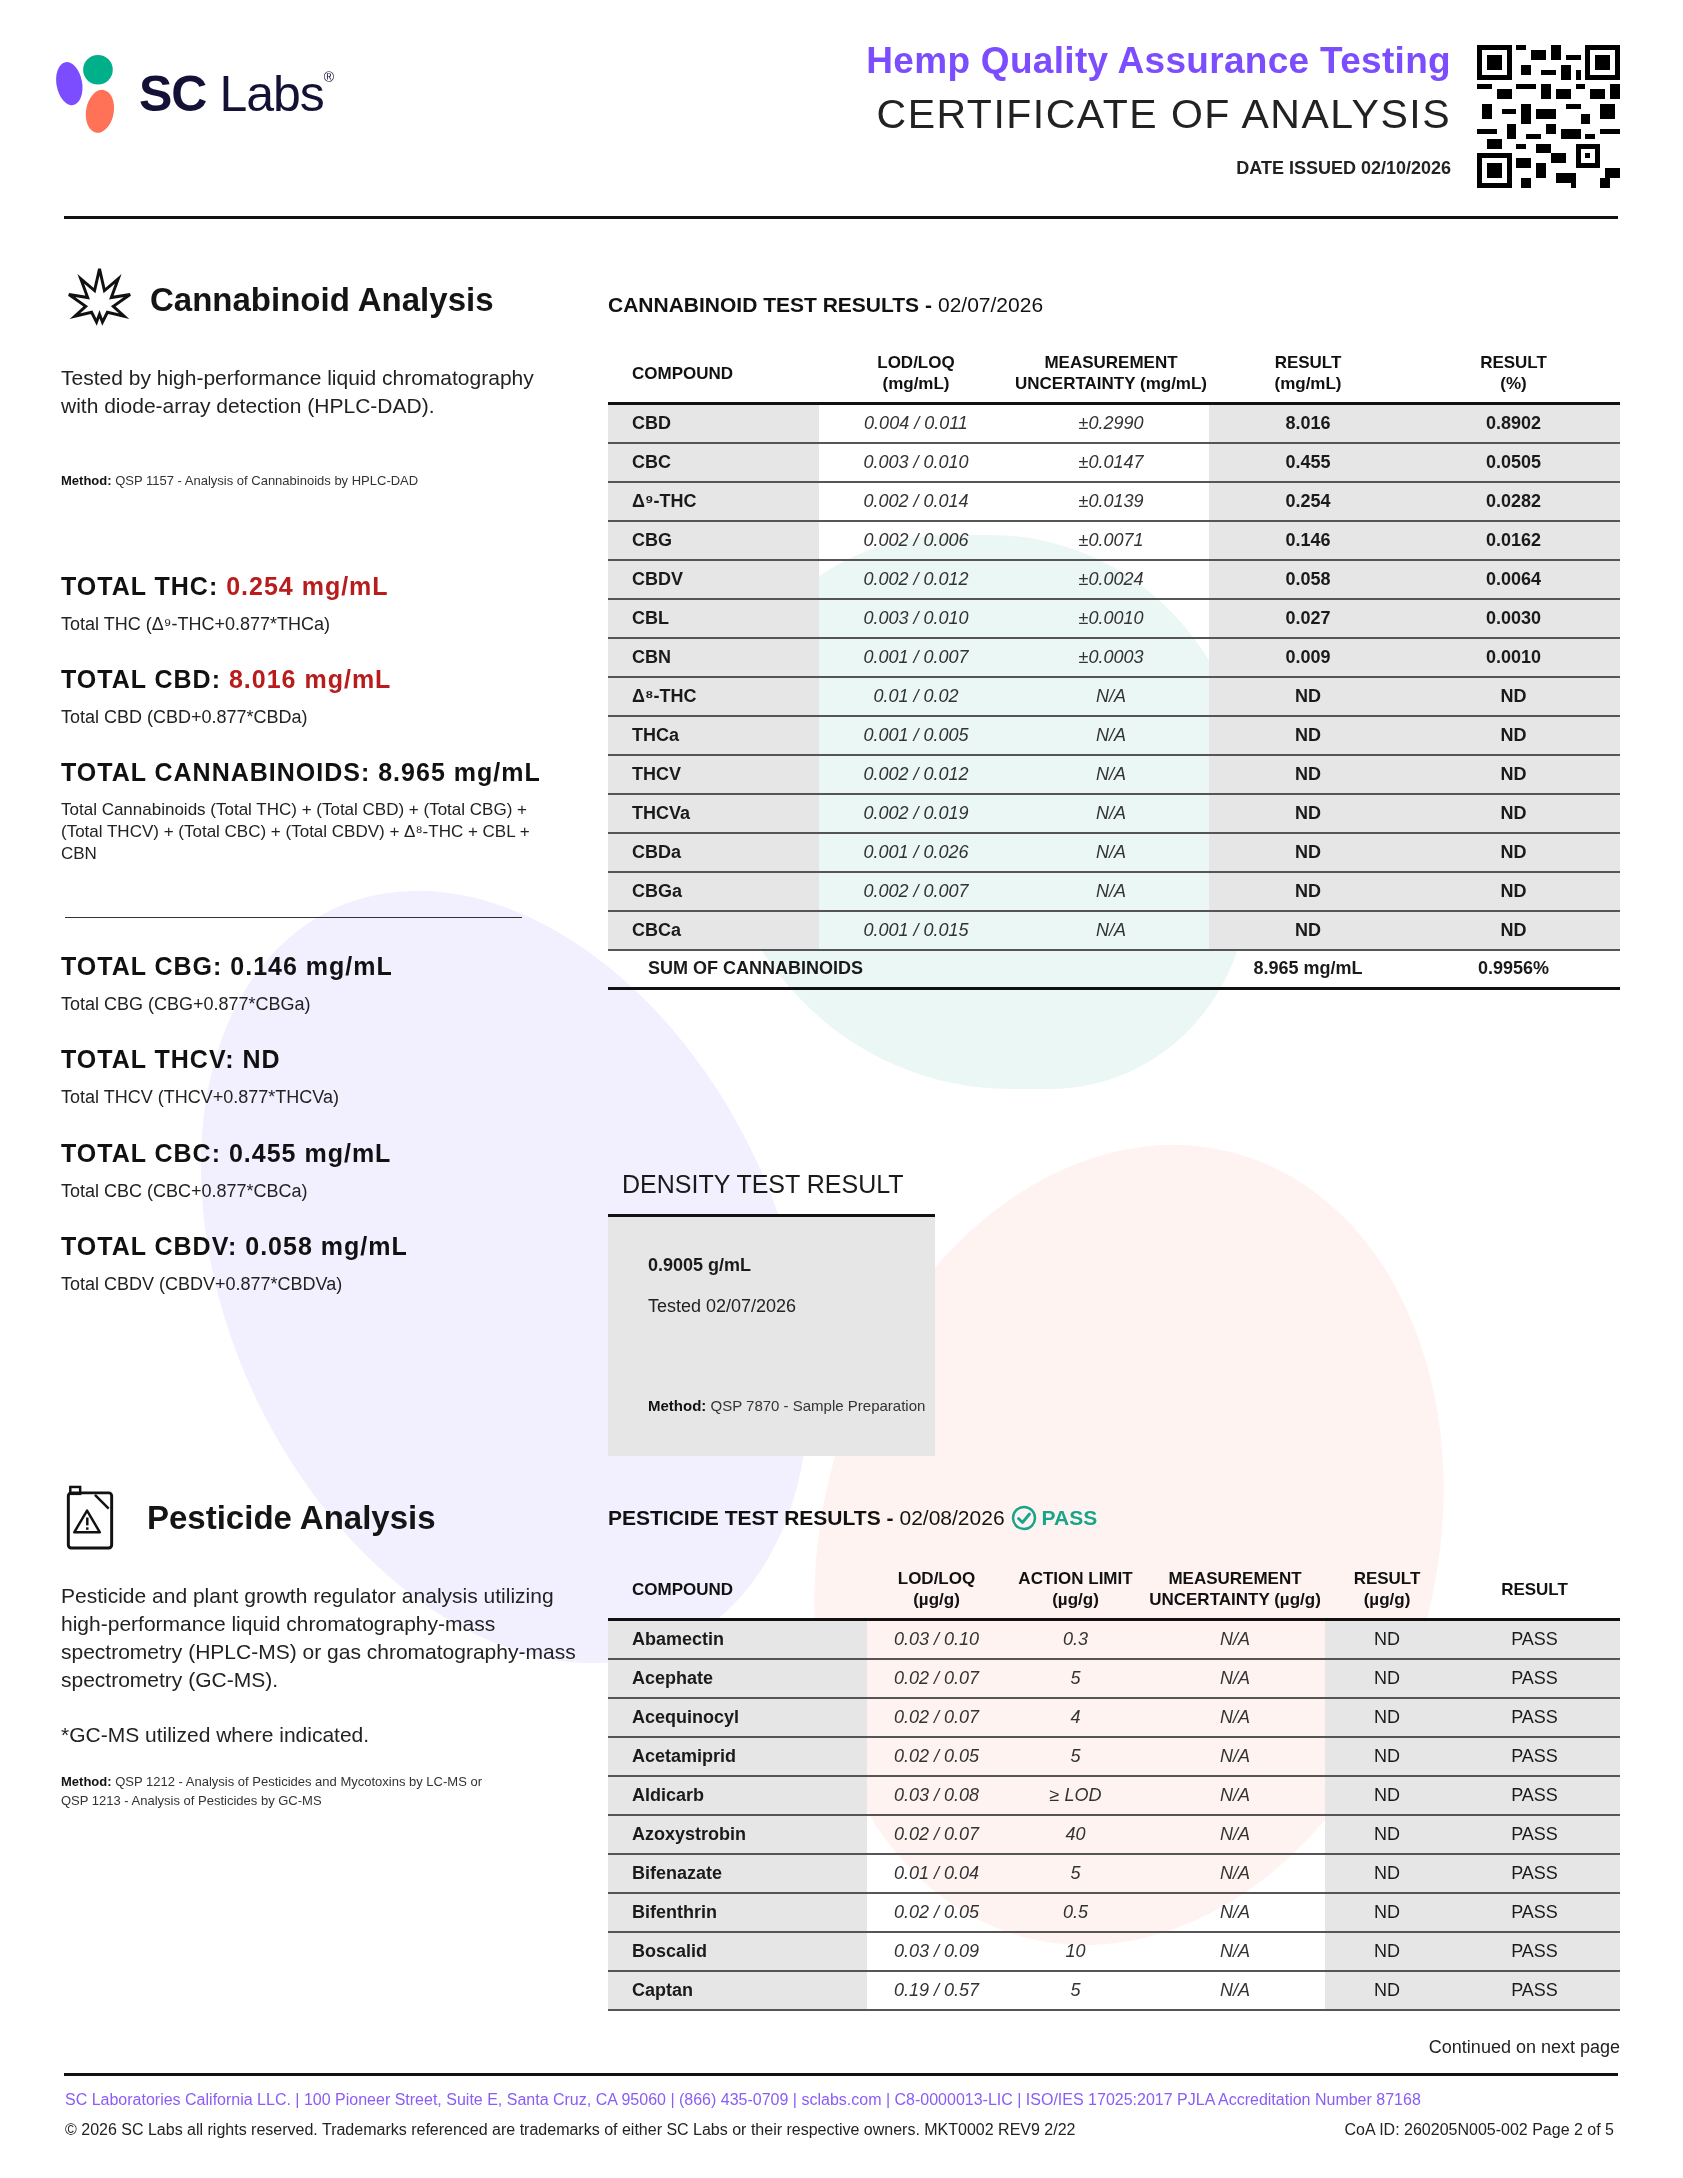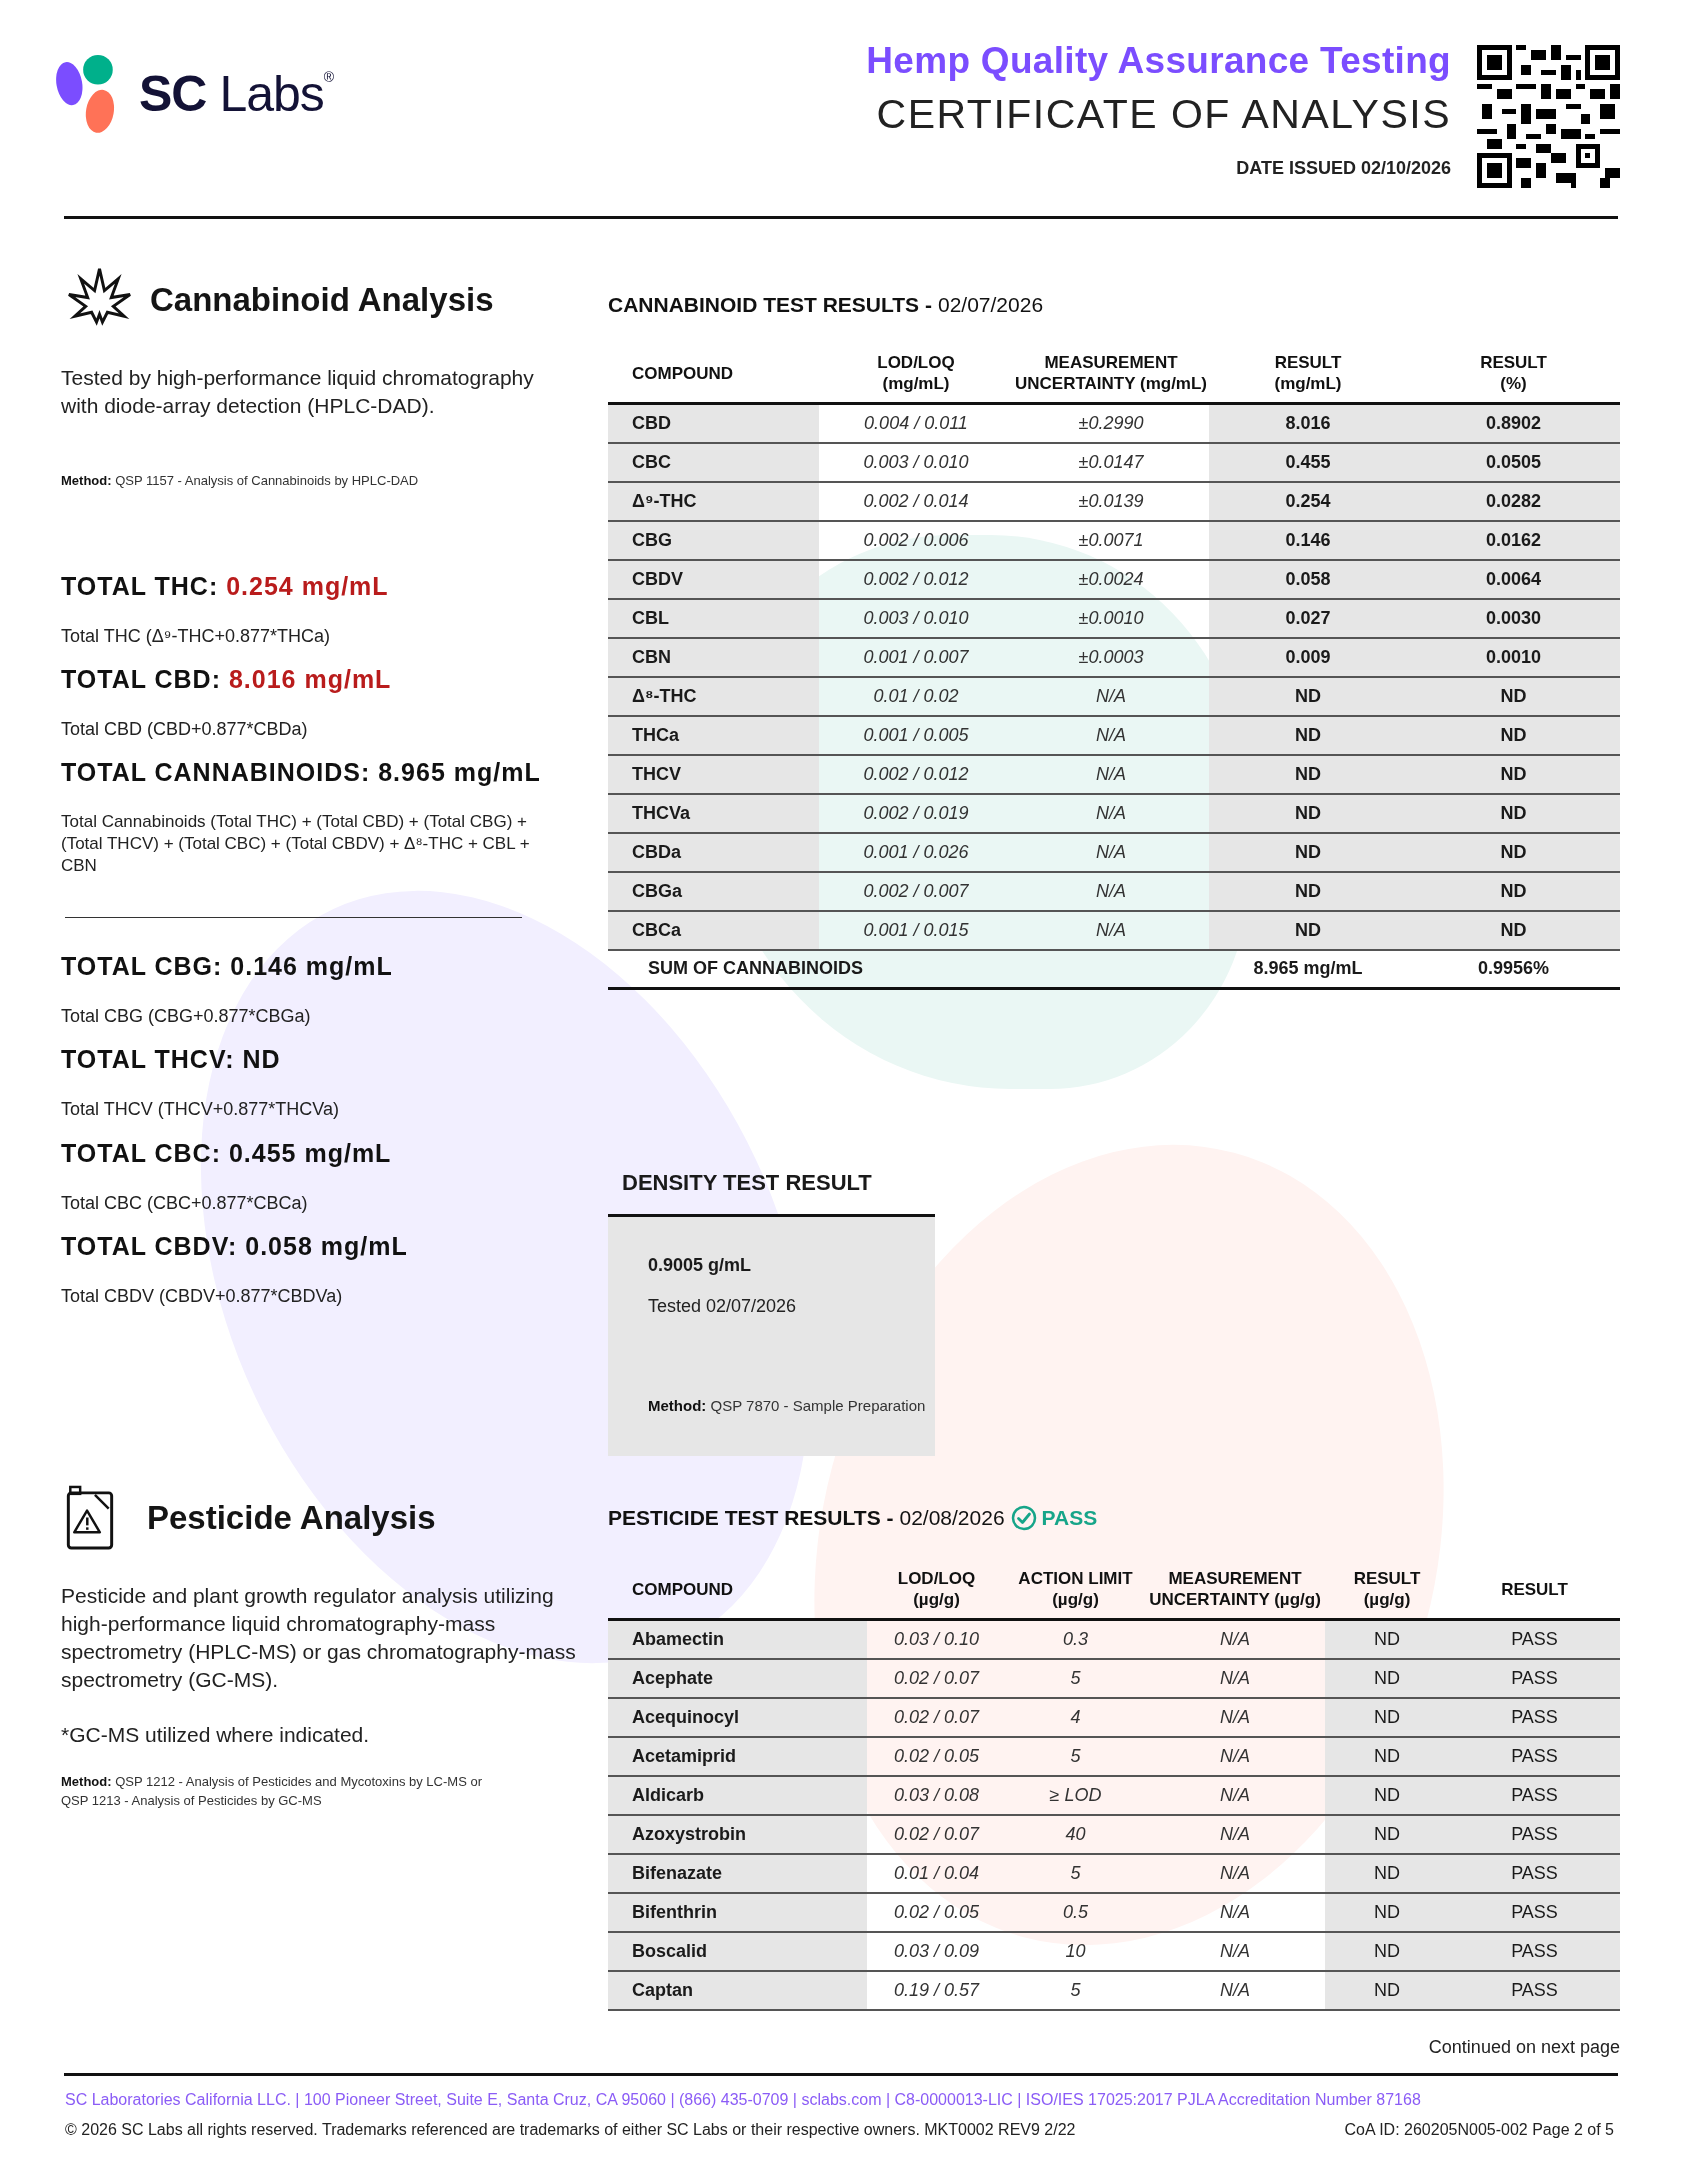--- a/index.html
+++ b/index.html
@@ -24,42 +24,42 @@
 
   
   .section-head { position: absolute; display: flex; align-items: center; gap: 16px; }
   .section-head .h { font-size: 33px; font-weight: 700; color: #151515; }
   .para { position: absolute; font-size: 21px; line-height: 28px; color: #222; }
   .method { position: absolute; font-size: 13px; line-height: 19px; color: #333; }
   .method b { font-weight: 700; color: #111; }
   .total { position: absolute; left: 61px; }
   .total .big { font-size: 25px; font-weight: 700; letter-spacing: 1px; color: #111; }
   .total .big .g { color: #b91c1c; }
-  .total .sub { font-size: 18px; color: #222; margin-top: 24px; line-height: 22px; }
+  .total .sub { font-size: 18px; color: #222; margin-top: 12px; line-height: 22px; }
   .divider-left { position: absolute; left: 65px; top: 917px; width: 457px; height: 1px; background: #333; }
 
   
   .tbl-title { position: absolute; font-size: 21px; font-weight: 700; color: #111; display: flex; align-items: center; gap: 6px; }
   .tbl-title .d { font-weight: 400; }
   .tbl-title .pass { color: #17a589; font-weight: 700; display: flex; align-items: center; gap: 5px; }
   table { position: absolute; border-collapse: collapse; font-size: 18px; }
   th { font-weight: 700; font-size: 17px; line-height: 21px; text-align: center; padding-bottom: 8px; vertical-align: middle; color: #111; }
   th.left { text-align: left; padding-left: 24px; }
   thead tr { border-bottom: 3px solid #111; }
   td { height: 39px; text-align: center; border-bottom: 2px solid #555; }
   td.cmp { text-align: left; padding-left: 24px; font-weight: 700; background: #e6e6e6; }
   td.it { font-style: italic; color: #333; background: rgba(255,255,255,0.0); }
   td.res { font-weight: 700; background: #e6e6e6; }
   td.pres { background: #e6e6e6; }
   tr.sum td { background: transparent; border-bottom: 3px solid #111; font-weight: 700; }
   tr.sum td.cmp { padding-left: 40px; }
   .continued { position: absolute; right: 63px; top: 2037px; font-size: 18px; color: #222; }
 
   
-  .density-title { position: absolute; left: 622px; top: 1170px; font-size: 22px; font-weight: 700; }
+  .density-title { position: absolute; left: 622px; top: 1170px; font-size: 25px; font-weight: 400; }
   .density-box { position: absolute; left: 608px; top: 1214px; width: 327px; height: 242px; background: #e6e6e6; border-top: 3px solid #111; padding: 38px 40px; }
   .density-box .v { font-size: 18px; font-weight: 700; }
   .density-box .t { font-size: 18px; margin-top: 20px; color: #222; }
   .density-box .m { position: absolute; left: 40px; top: 178px; font-size: 15px; line-height: 22px; color: #333; }
   .density-box .m b { color: #111; }
 
   
   .rule-bottom { position: absolute; left: 64px; top: 2073px; width: 1554px; height: 3px; background: #111; }
   .foot1 { position: absolute; left: 65px; top: 2091px; font-size: 16px; color: #8b5cf6; }
   .foot2 { position: absolute; left: 65px; top: 2121px; font-size: 16px; color: #222; }

